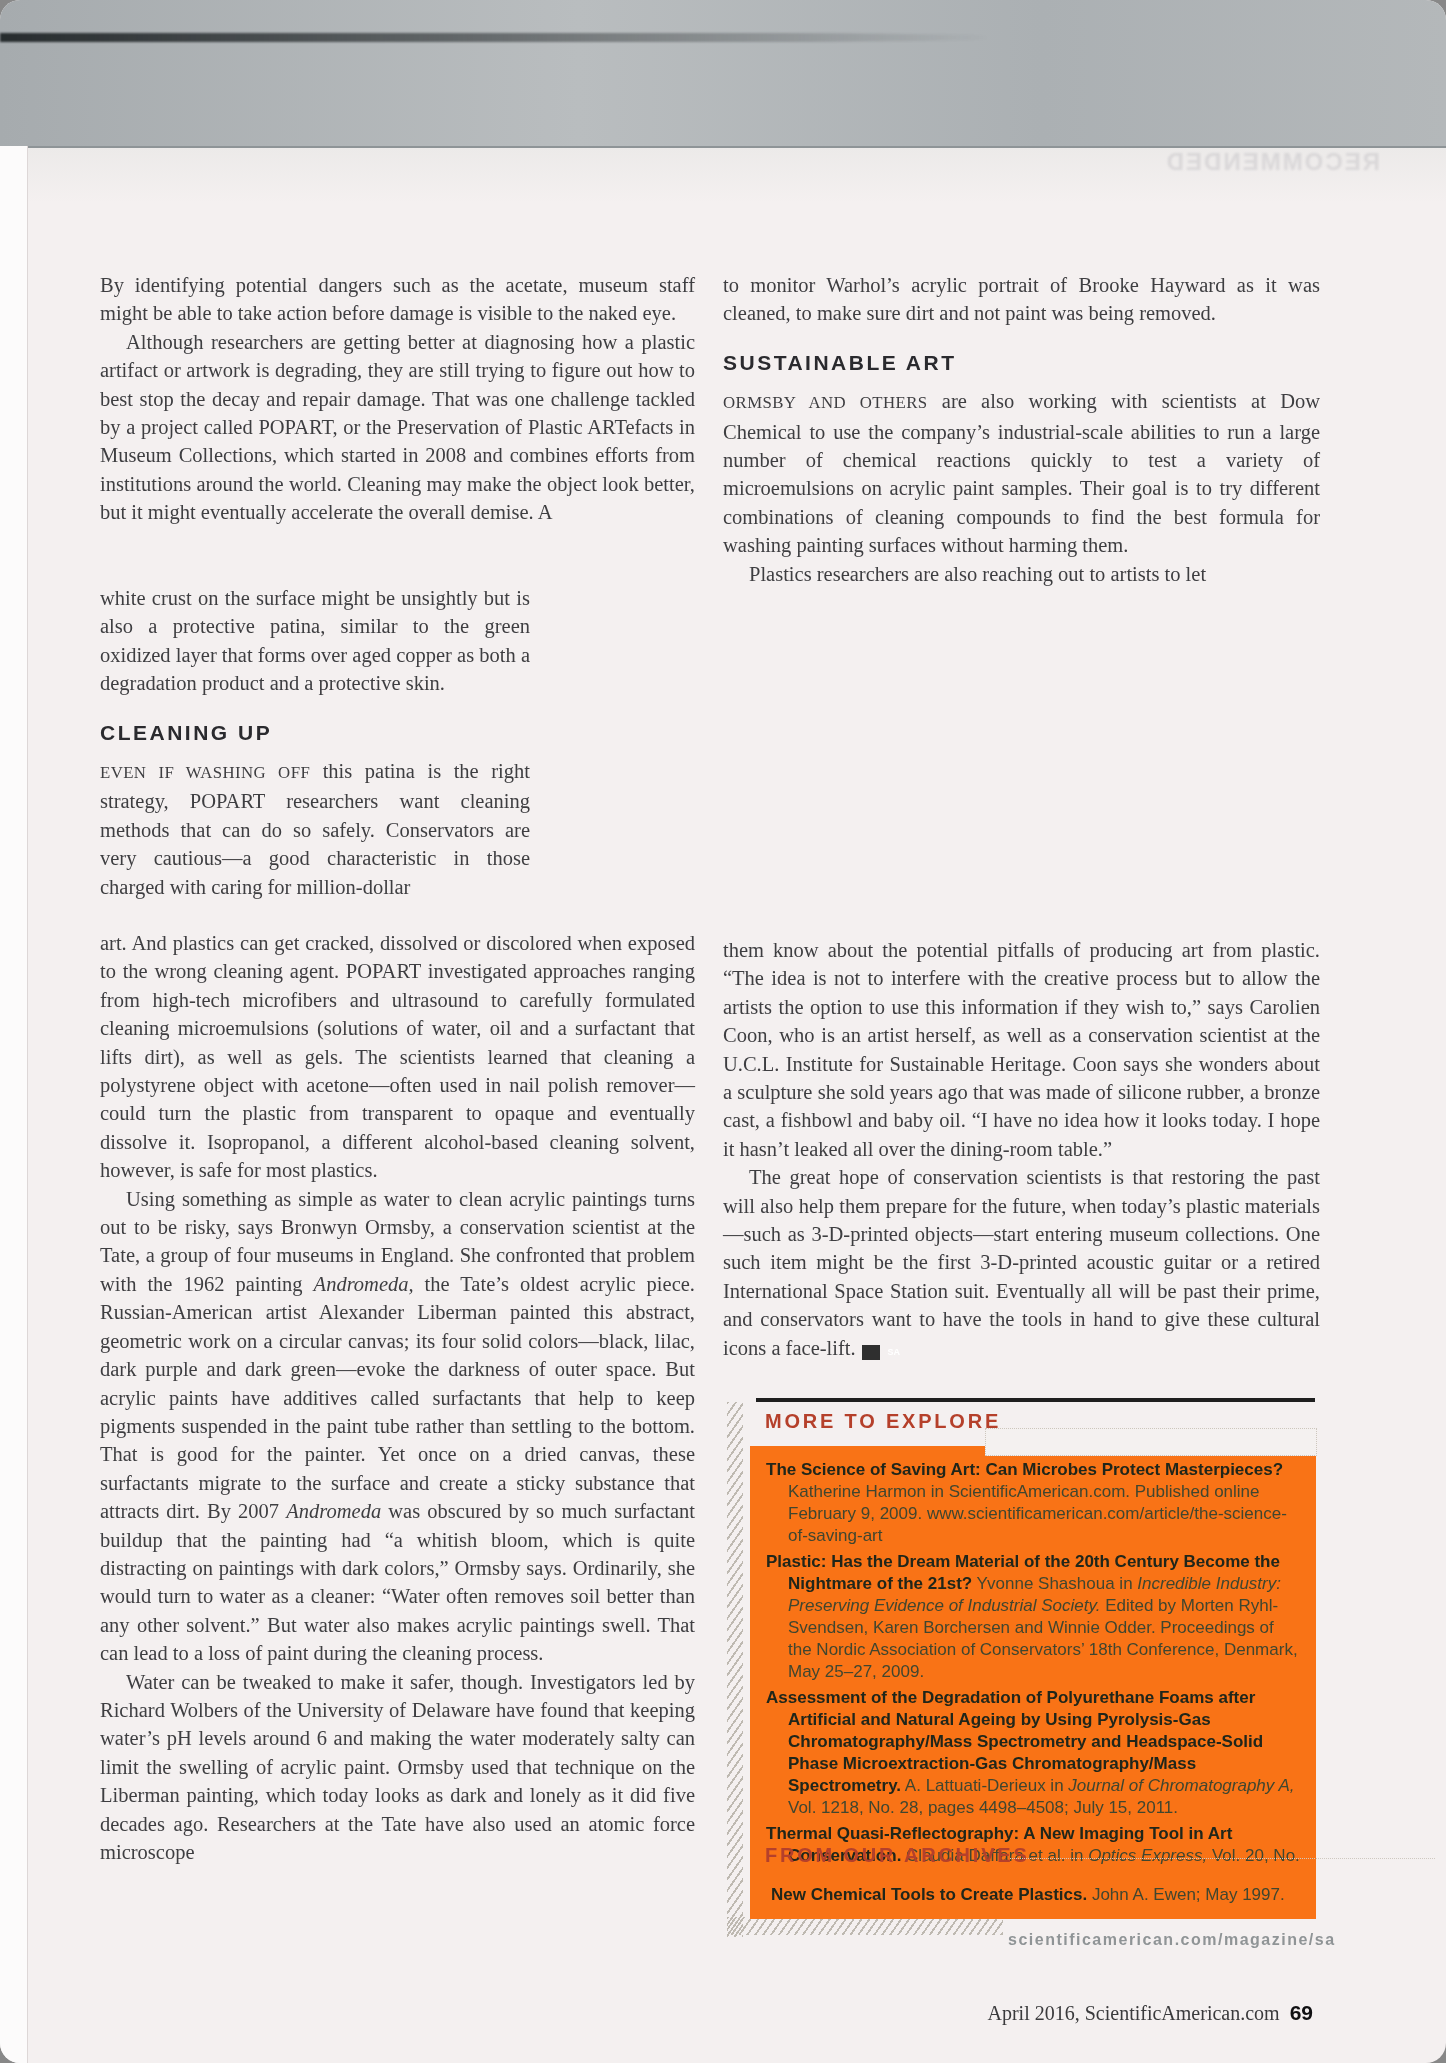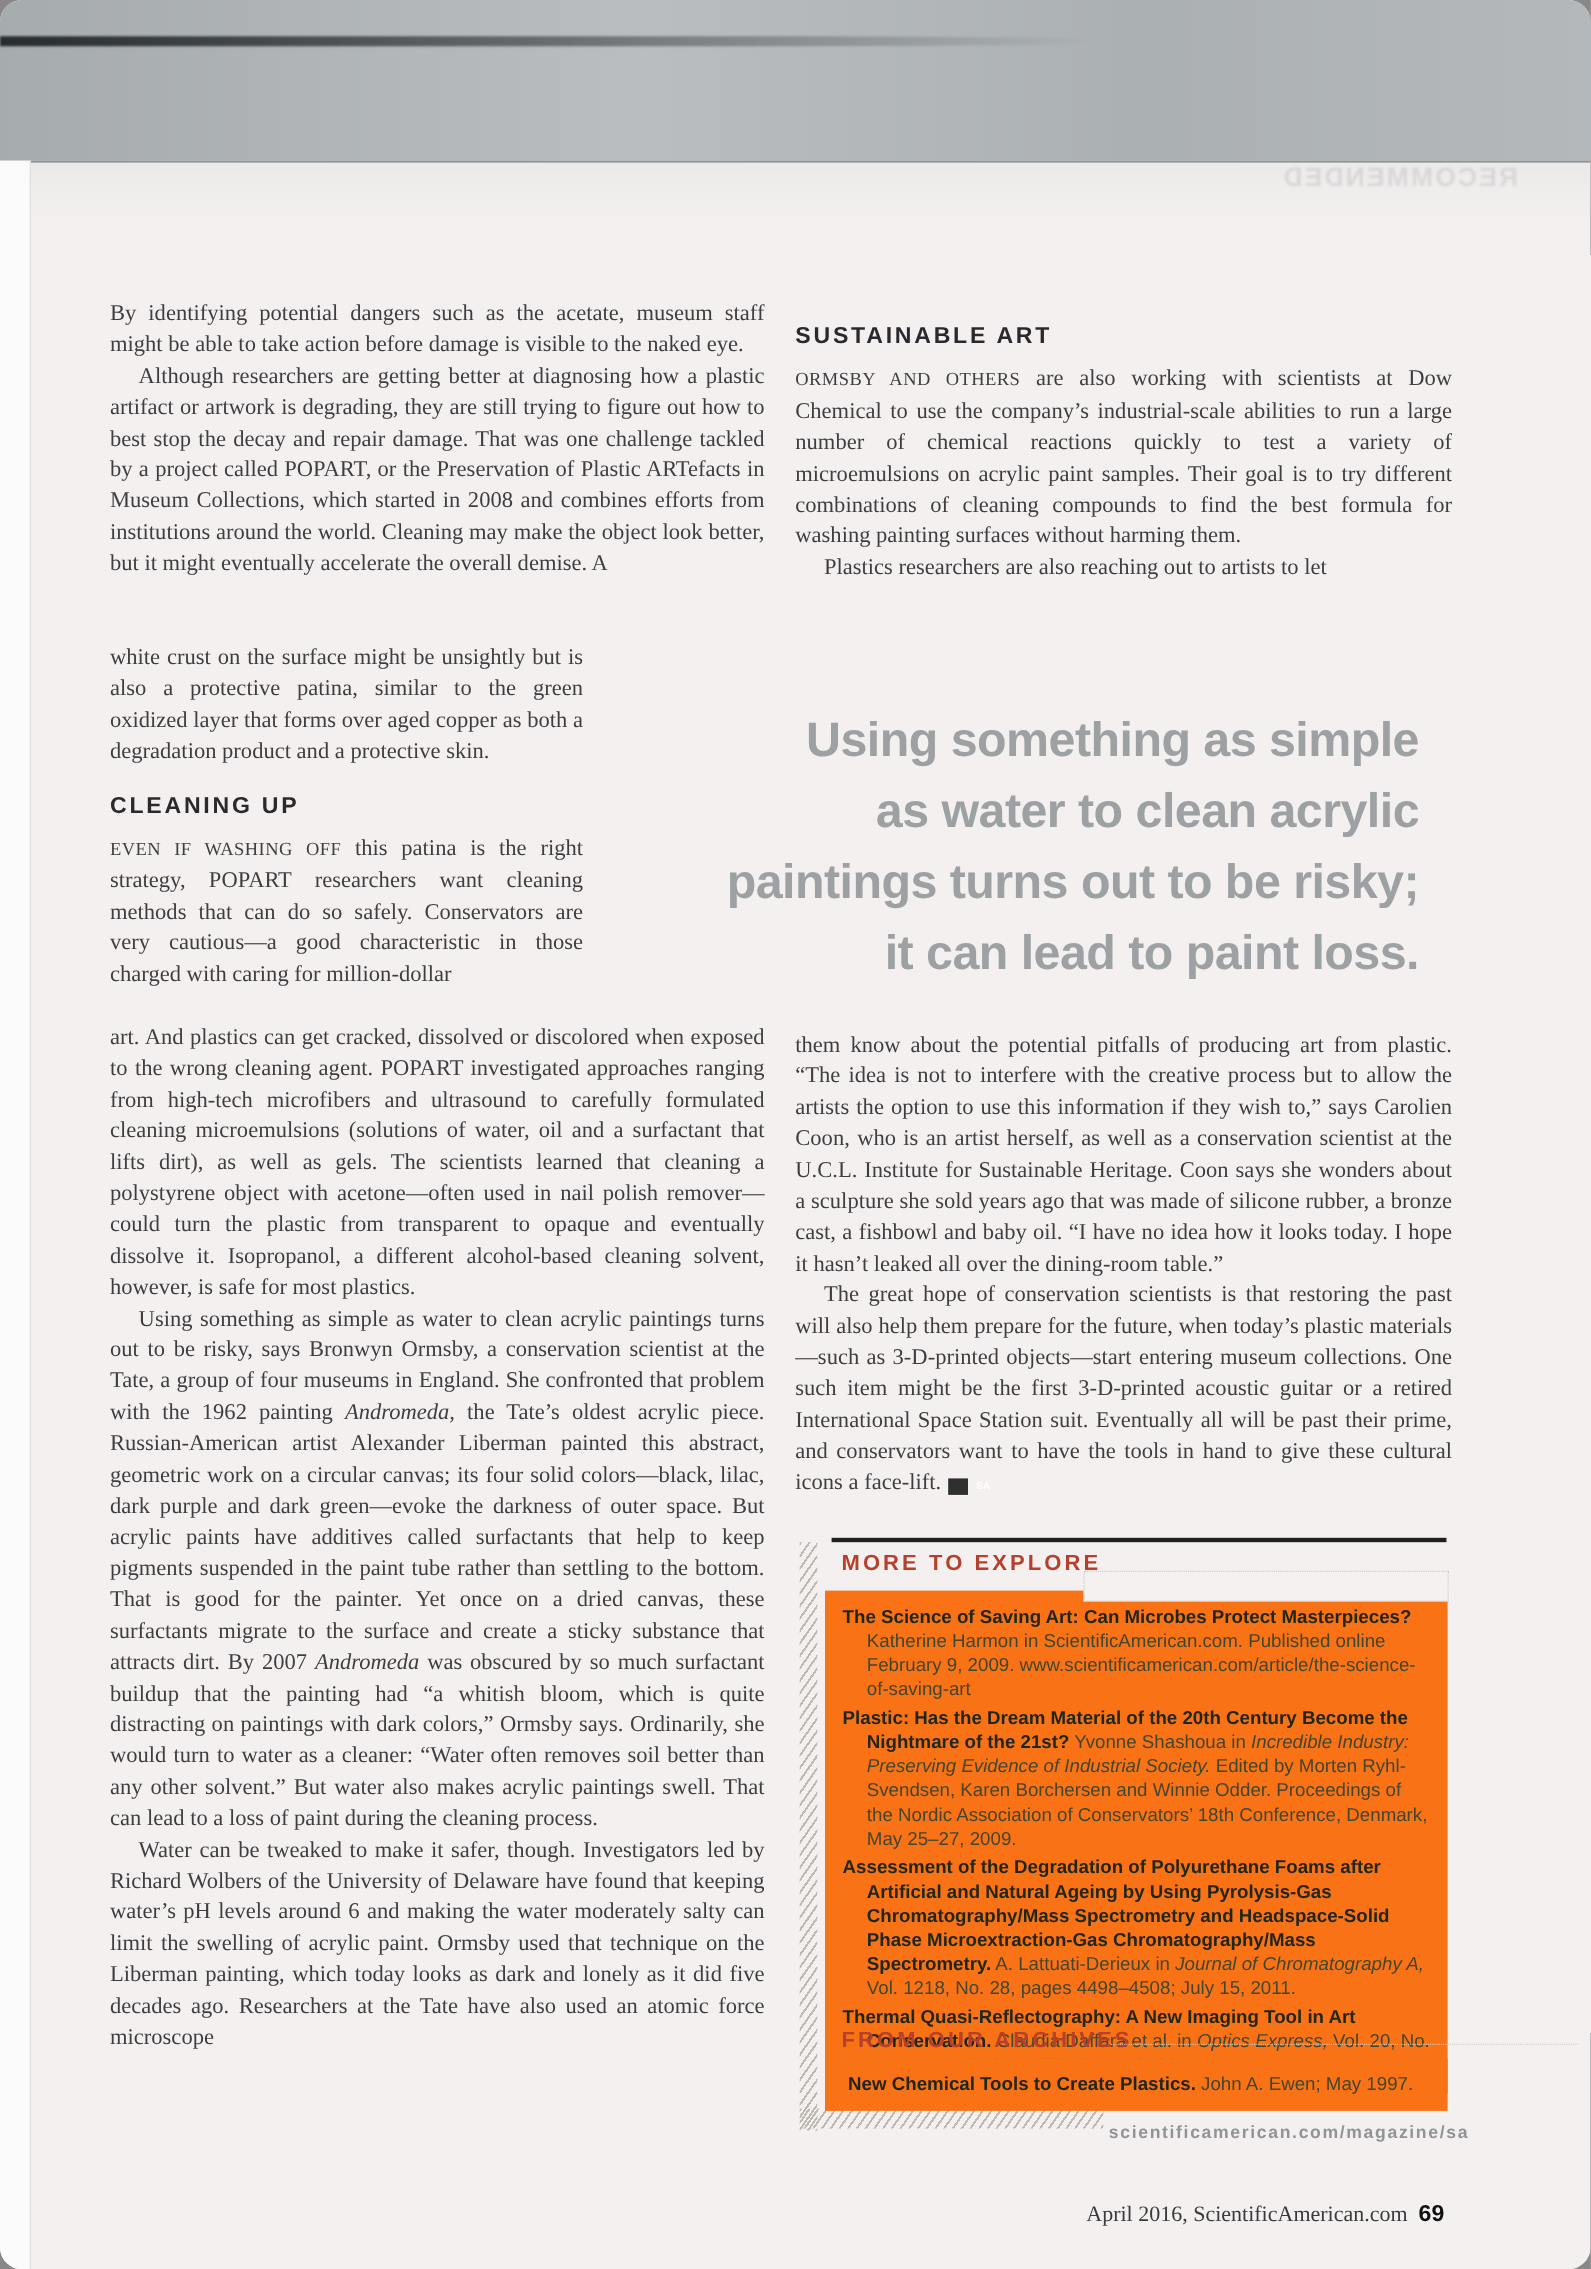--- a/index.html
+++ b/index.html
@@ -91,28 +91,30 @@
       </div>
   </div>
 
   <div class="col seg-lc">
       <p class="para"><span>art. And plastics can get cracked, dissolved or discolored when exposed to the wrong cleaning agent. POPART investigated approaches ranging from high-tech microfibers and ultrasound to carefully formulated cleaning microemulsions (solutions of water, oil and a surfactant that lifts dirt), as well as gels. The scientists learned that cleaning a polystyrene object with acetone—often used in nail polish remover—could turn the plastic from transparent to opaque and eventually dissolve it. Isopropanol, a different alcohol-based cleaning solvent, however, is safe for most plastics.</span></p>
       <p class="para indent"><span>Using something as simple as water to clean acrylic paintings turns out to be risky, says Bronwyn Ormsby, a conservation scientist at the Tate, a group of four museums in England. She confronted that problem with the 1962 painting </span><span class="i">Andromeda,</span><span> the Tate’s oldest acrylic piece. Russian-American artist Alexander Liberman painted this abstract, geometric work on a circular canvas; its four solid colors—black, lilac, dark purple and dark green—evoke the darkness of outer space. But acrylic paints have additives called surfactants that help to keep pigments suspended in the paint tube rather than settling to the bottom. That is good for the painter. Yet once on a dried canvas, these surfactants migrate to the surface and create a sticky substance that attracts dirt. By 2007 </span><span class="i">Andromeda</span><span> was obscured by so much surfactant buildup that the painting had “a whitish bloom, which is quite distracting on paintings with dark colors,” Ormsby says. Ordinarily, she would turn to water as a cleaner: “Water often removes soil better than any other solvent.” But water also makes acrylic paintings swell. That can lead to a loss of paint during the cleaning process.</span></p>
       <p class="para indent"><span>Water can be tweaked to make it safer, though. Investigators led by Richard Wolbers of the University of Delaware have found that keeping water’s pH levels around 6 and making the water moderately salty can limit the swelling of acrylic paint. Ormsby used that technique on the Liberman painting, which today looks as dark and lonely as it did five decades ago. Researchers at the Tate have also used an atomic force microscope</span></p>
     </div>
 
   <div class="col seg-ra">
+    <div>
+        <p class="para"><span>to monitor Warhol’s acrylic portrait of Brooke Hayward as it was cleaned, to make sure dirt and not paint was being removed.</span></p>
+      </div>
     <h3 class="subhead">SUSTAINABLE ART</h3>
     <div>
         <p class="para"><span class="lead">ORMSBY AND OTHERS</span><span> are also working with scientists at Dow Chemical to use the company’s industrial-scale abilities to run a large number of chemical reactions quickly to test a variety of microemulsions on acrylic paint samples. Their goal is to try different combinations of cleaning compounds to find the best formula for washing painting surfaces without harming them.</span></p>
         <p class="para indent"><span>Plastics researchers are also reaching out to artists to let</span></p>
       </div>
   </div>
 
-  <div class="pullquote">Using something as simple<br>as water to clean acrylic<br>paintings turns out to be risky;<br>it can lead to paint loss.</div>
 
   <div class="col seg-rb">
       <p class="para"><span>them know about the potential pitfalls of producing art from plastic. “The idea is not to interfere with the creative process but to allow the artists the option to use this information if they wish to,” says Carolien Coon, who is an artist herself, as well as a conservation scientist at the U.C.L. Institute for Sustainable Heritage. Coon says she wonders about a sculpture she sold years ago that was made of silicone rubber, a bronze cast, a fishbowl and baby oil. “I have no idea how it looks today. I hope it hasn’t leaked all over the dining-room table.”</span></p>
       <p class="para indent"><span>The great hope of conservation scientists is that restoring the past will also help them prepare for the future, when today’s plastic materials—such as 3-D-printed objects—start entering museum collections. One such item might be the first 3-D-printed acoustic guitar or a retired International Space Station suit. Eventually all will be past their prime, and conservators want to have the tools in hand to give these cultural icons a face-lift.</span><span class="endmark">SA</span></p>
     </div>
 
   <div class="mte-rule"></div>
   <div class="mte-heading">MORE TO EXPLORE</div>
   <div class="hatch-v"></div>
   <div class="hatch-h"></div>

